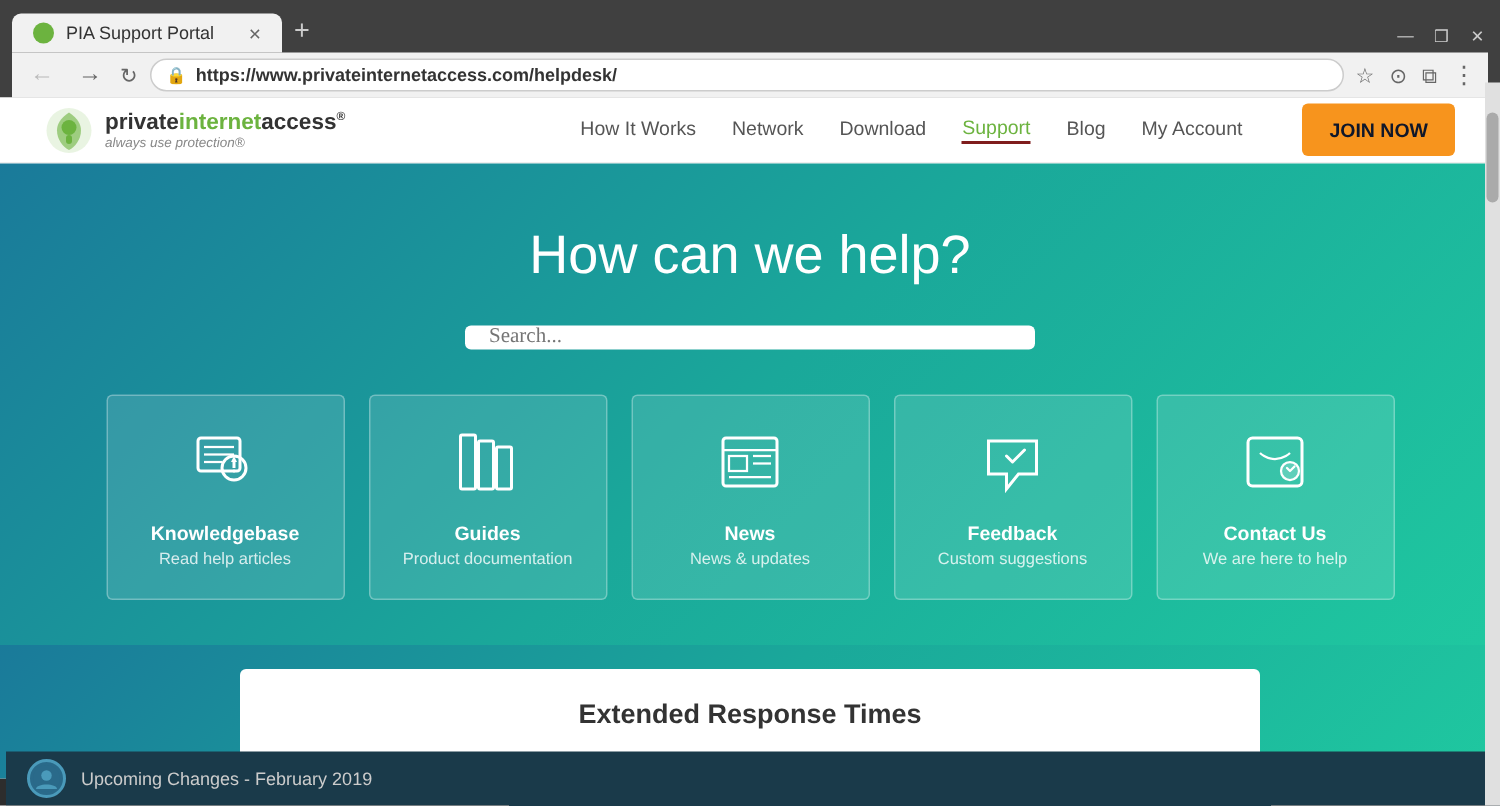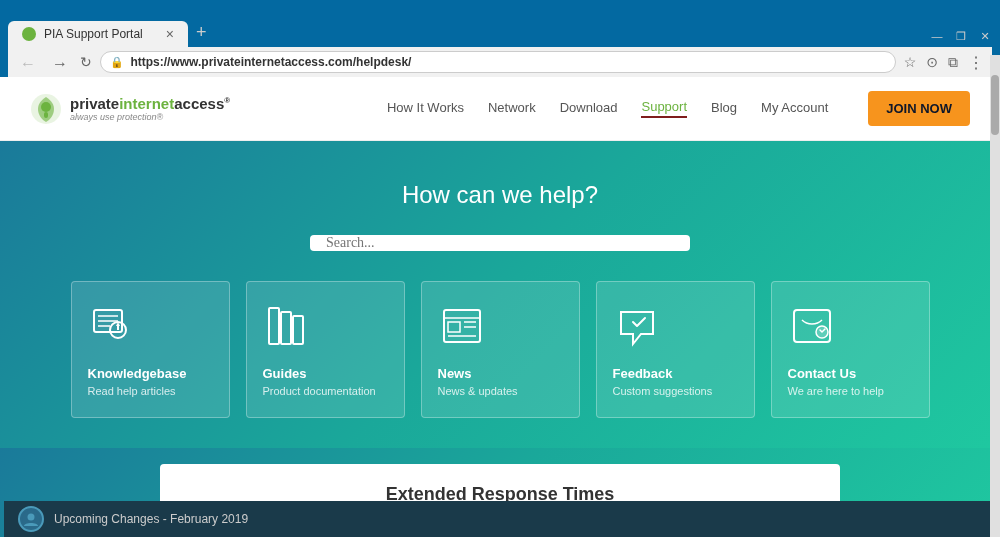--- a/index.html
+++ b/index.html
@@ -1,21 +1,21 @@
 <!DOCTYPE html>
 <html><head>
   <meta charset="utf-8">
   <style>
     * { margin: 0; padding: 0; box-sizing: border-box; }
     body { font-family: Arial, sans-serif; background: #2d2d2d; width: 1000px; height: 537px; overflow: hidden; }
 
     
     .browser-chrome {
-      background: #0369a1;
-      padding: 18px 8px 0;
+      background: #404040;
+      padding: 6px 8px 0;
     }
     .tab {
       background: #f1f1f1;
       border-radius: 6px 6px 0 0;
       padding: 6px 14px;
       display: flex;
       align-items: center;
       gap: 8px;
       font-size: 12px;
       color: #333;
@@ -101,21 +101,21 @@
     .website {
       background: white;
     }
 
     
     .site-nav {
       background: white;
       display: flex;
       align-items: center;
       padding: 0 30px;
-      height: 64px;
+      height: 44px;
       border-bottom: 1px solid #eee;
     }
     .logo-area {
       display: flex;
       align-items: center;
       gap: 8px;
       margin-right: auto;
     }
     .logo-icon {
       width: 32px; height: 32px;
@@ -163,21 +163,21 @@
       margin-left: 16px;
     }
 
     
     .hero {
       background: linear-gradient(135deg, #1a7a9a 0%, #1aa89a 50%, #1fc8a0 100%);
       padding: 40px 20px 30px;
       text-align: center;
     }
     .hero-title {
-      font-size: 24px;
+      font-size: 36px;
       color: white;
       font-weight: 300;
       margin-bottom: 24px;
     }
     .search-container {
       max-width: 380px;
       margin: 0 auto 30px;
     }
     .search-input {
       width: 100%;
@@ -196,21 +196,21 @@
       justify-content: center;
       gap: 16px;
       padding: 0 20px;
     }
     .card {
       background: rgba(255,255,255,0.12);
       border: 1px solid rgba(255,255,255,0.3);
       border-radius: 4px;
       padding: 20px 16px;
       width: 159px;
-      text-align: left;
+      text-align: center;
       cursor: pointer;
     }
     .card-icon {
       font-size: 36px;
       color: white;
       margin-bottom: 10px;
       line-height: 1;
     }
     .card-title {
       font-size: 13px;

